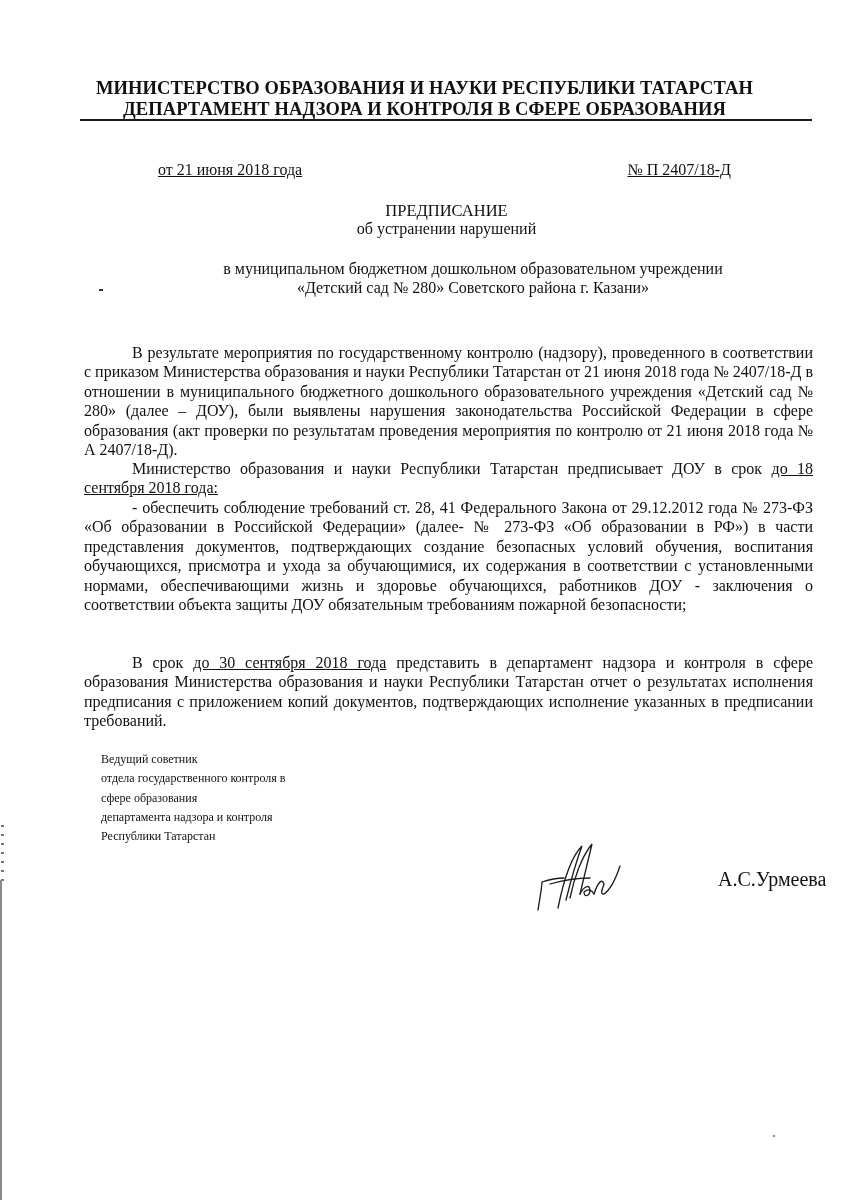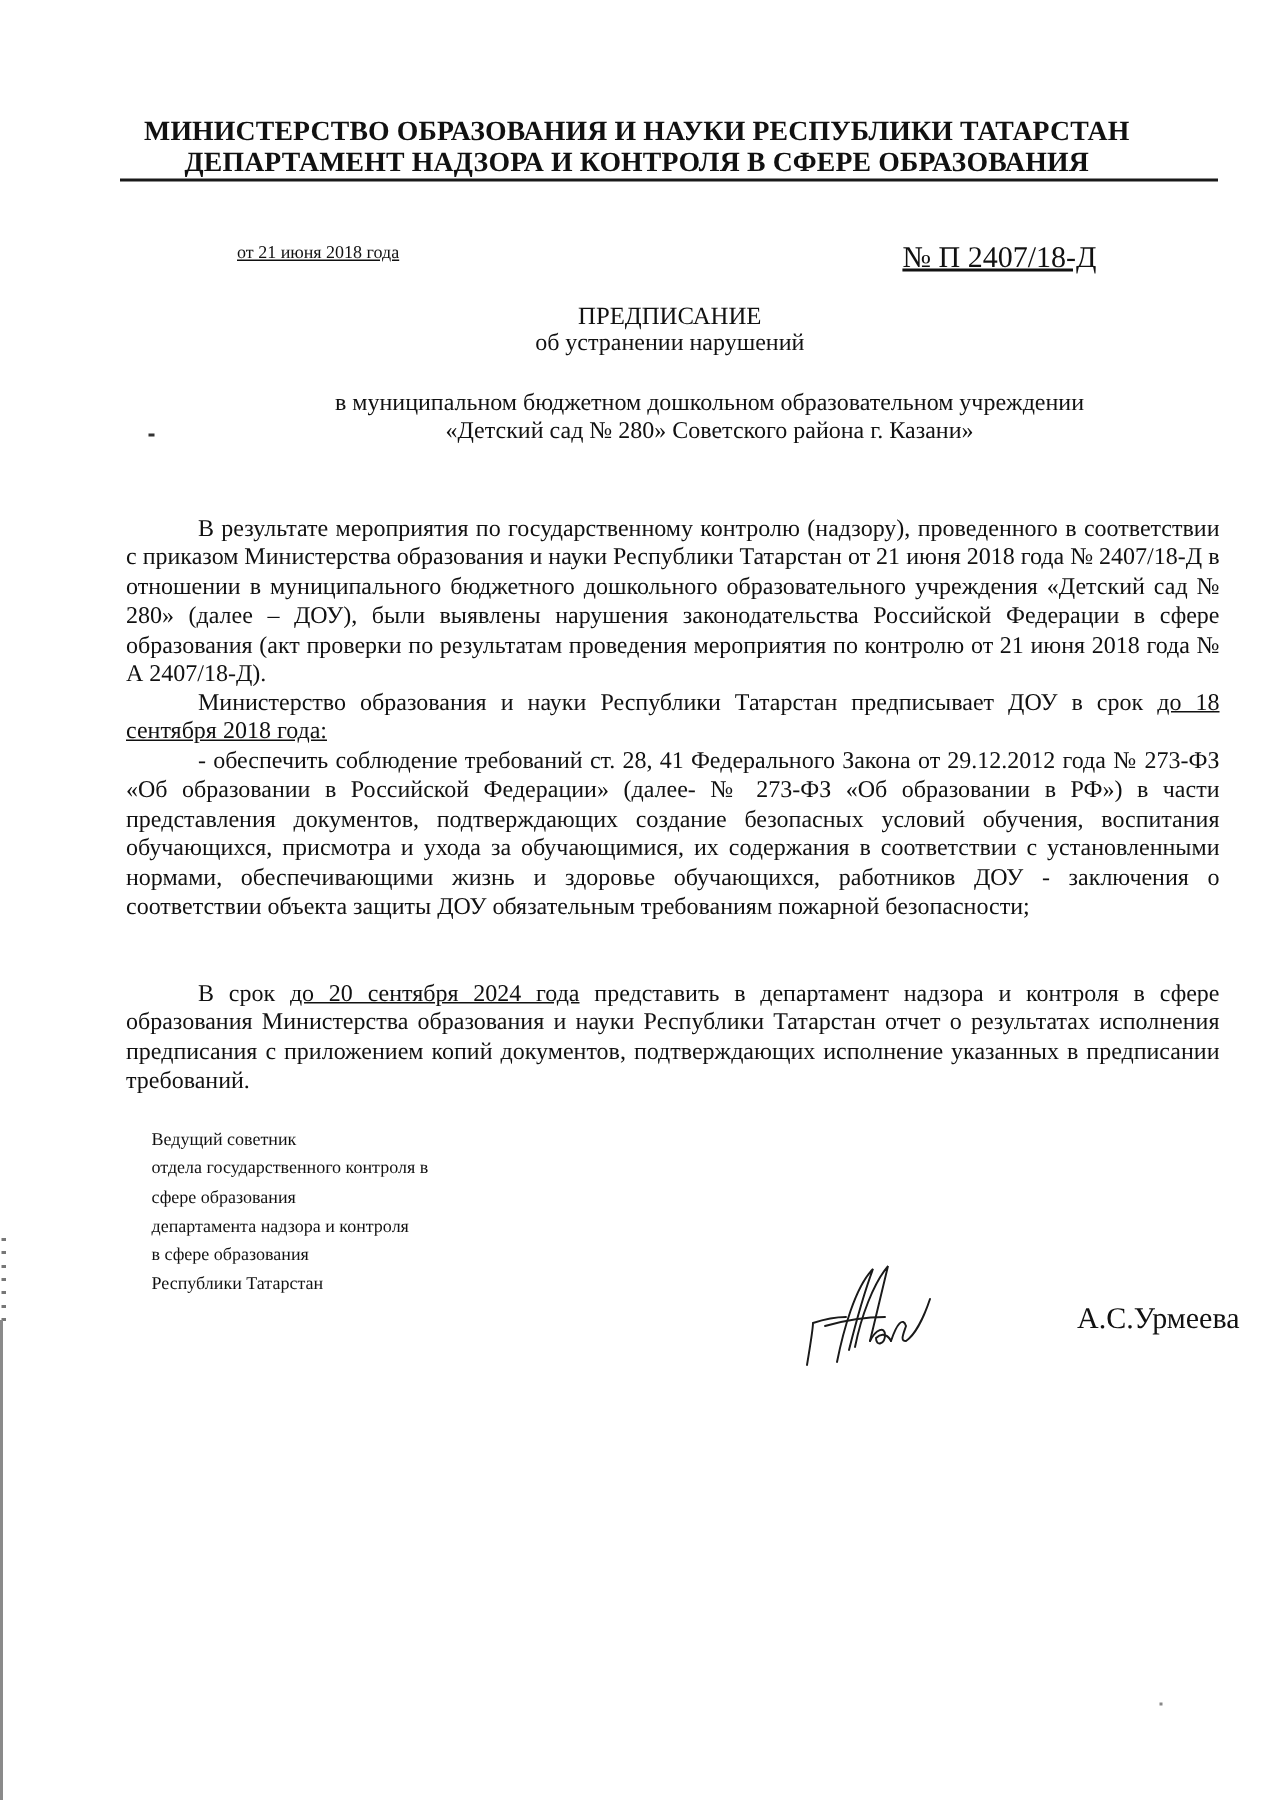--- a/index.html
+++ b/index.html
@@ -14,22 +14,22 @@
       position: absolute; left: 0; width: 849px; text-align: center;
       font-weight: bold; font-size: 18.5px; letter-spacing: 0.1px; white-space: nowrap;
     }
     .hdr1 { top: 78px; }
     .hdr2 { top: 99px; }
     .rule { position: absolute; left: 80px; width: 732px; top: 119px; height: 2px; background: #1a1a1a; }
     .address {
       position: absolute; left: 0; width: 849px; text-align: center; top: 121px;
       font-size: 16.5px; white-space: nowrap;
     }
-    .date { position: absolute; left: 158px; top: 161px; font-size: 12px; text-decoration: underline; }
-    .number { position: absolute; right: 118px; top: 161px; font-size: 20px; text-decoration: underline; }
+    .date { position: absolute; left: 158px; top: 161px; font-size: 16px; text-decoration: underline; }
+    .number { position: absolute; right: 118px; top: 161px; font-size: 16px; text-decoration: underline; }
 
     .title { position: absolute; left: 0; width: 893px; text-align: center; top: 201px; font-size: 16.5px; }
     .subtitle { position: absolute; left: 0; width: 893px; text-align: center; top: 220px; font-size: 16px; }
     .inst1 { position: absolute; left: 0; width: 946px; text-align: center; top: 260px; font-size: 16px; white-space: nowrap; }
     .inst2 { position: absolute; left: 0; width: 946px; text-align: center; top: 279px; font-size: 16px; white-space: nowrap; }
     .speck { position: absolute; left: 99px; top: 289px; width: 4px; height: 2px; background: #333; }
 
     .body-text {
       position: absolute; left: 84px; width: 729px;
       font-size: 16px; line-height: 19.4px; text-align: justify; margin-top: 24px;
@@ -76,29 +76,28 @@
 
   <div class="body-text p2">
     <p><span>Министерство образования и науки Республики Татарстан предписывает ДОУ в срок </span><span class="u">до  18 сентября 2018 года:</span></p>
   </div>
 
   <div class="body-text p3">
     <p>- обеспечить соблюдение требований ст. 28, 41 Федерального Закона от 29.12.2012 года № 273-ФЗ «Об образовании в Российской Федерации» (далее- № 273-ФЗ «Об образовании в РФ») в части представления документов, подтверждающих создание безопасных условий обучения, воспитания обучающихся, присмотра и ухода за обучающимися, их содержания в соответствии с установленными нормами, обеспечивающими жизнь и здоровье обучающихся, работников ДОУ - заключения о соответствии объекта защиты ДОУ обязательным требованиям пожарной безопасности;</p>
   </div>
 
   <div class="body-text p4">
-    <p><span>В срок </span><span class="u">до 20 сентября 2024 года</span><span> представить в департамент надзора и контроля в сфере образования Министерства образования и науки Республики Татарстан отчет о результатах исполнения предписания с приложением копий документов, подтверждающих исполнение указанных в предписании требований.</span></p>
+    <p><span>В срок </span><span class="u">до 30 сентября 2018 года</span><span> представить в департамент надзора и контроля в сфере образования Министерства образования и науки Республики Татарстан отчет о результатах исполнения предписания с приложением копий документов, подтверждающих исполнение указанных в предписании требований.</span></p>
   </div>
 
   <div class="sign-block">
     <div>Ведущий советник</div>
     <div>отдела государственного контроля в</div>
     <div>сфере образования</div>
     <div>департамента надзора и контроля</div>
-    <div>в сфере образования</div>
     <div>Республики Татарстан</div>
   </div>
 
   <svg class="signature" viewBox="0 0 100 75">
     <g fill="none" stroke="#1a1a1a" stroke-width="1.3" stroke-linecap="round">
       <path d="M8 72 C10 60, 12 48, 12 44 C18 42, 26 40, 34 40"></path>
       <path d="M28 70 C32 50, 40 20, 52 8 C46 24, 40 46, 36 62"></path>
       <path d="M40 60 C44 40, 52 18, 62 6 C58 22, 54 40, 50 56"></path>
       <path d="M20 46 C34 42, 48 40, 60 40"></path>
       <path d="M50 56 C54 48, 60 46, 60 52 C60 58, 54 60, 54 54 C58 50, 62 52, 64 56"></path>

